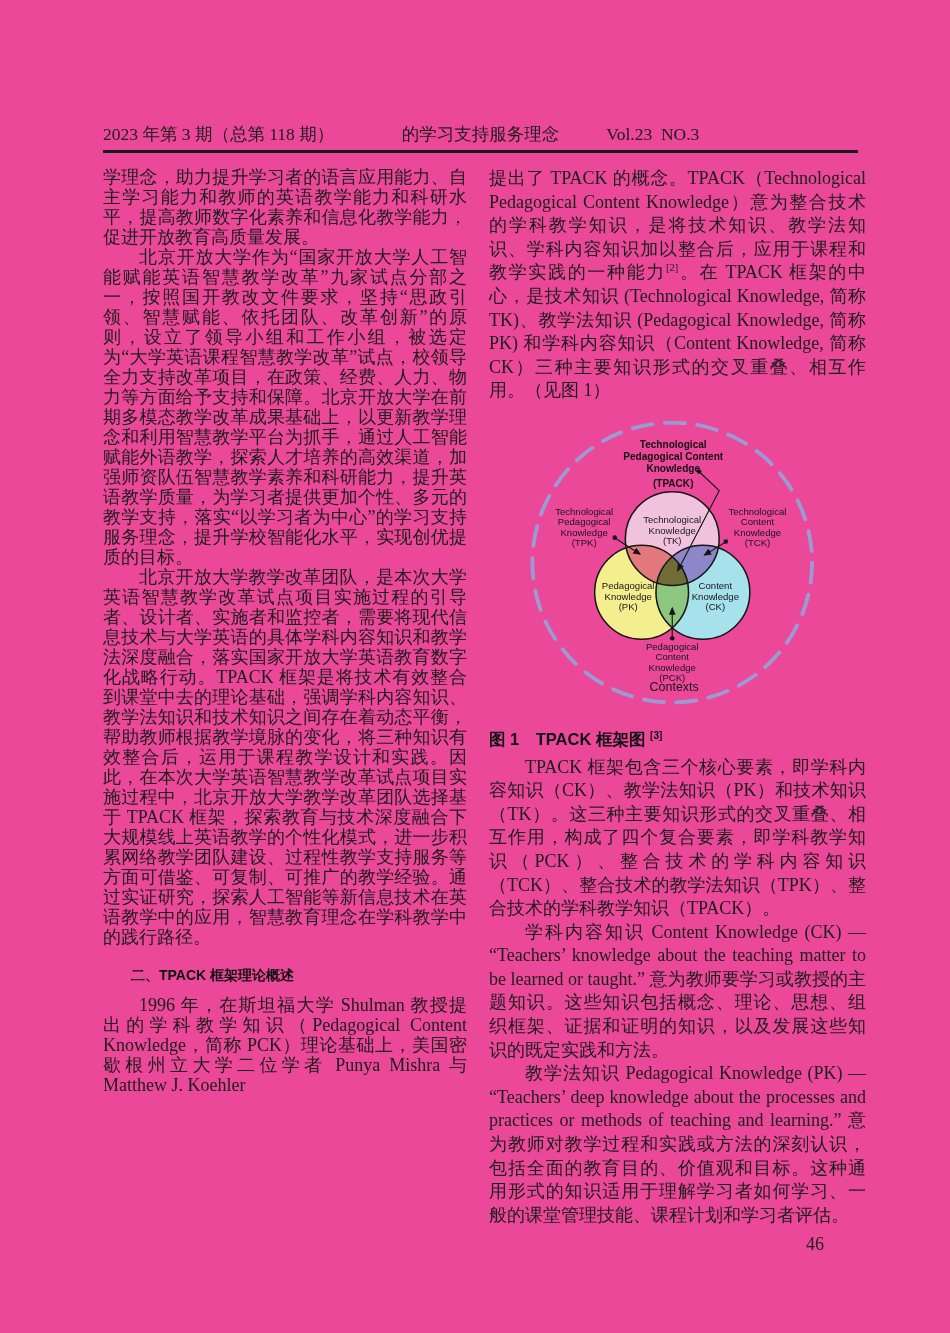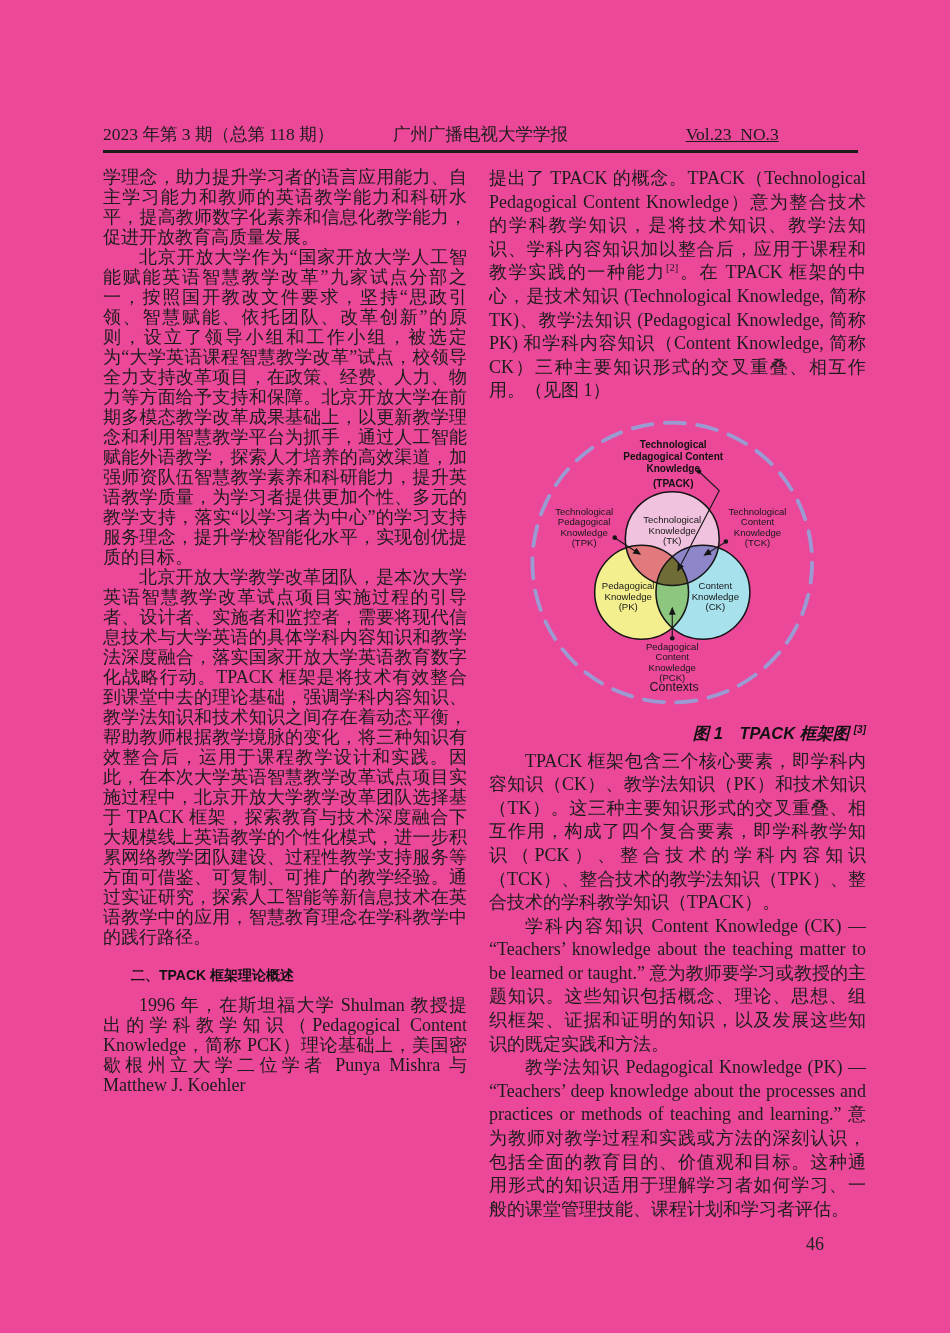--- a/index.html
+++ b/index.html
@@ -6,59 +6,59 @@
   .page{
     position:relative;width:950px;height:1333px;background:#ec4899;
     font-family:"Liberation Serif","DejaVu Serif",serif;color:#1c1c1c;
     overflow:hidden;
   }
   
   .hdr{position:absolute;top:122px;left:103px;width:755px;display:flex;
        align-items:baseline;font-size:17.5px;}
   .hdr .h-left{flex:1;text-align:left;}
   .hdr .h-center{flex:1;text-align:center;}
-  .hdr .h-right{flex:1;text-align:center;white-space:pre;text-decoration:underline;}
+  .hdr .h-right{flex:1;text-align:left;white-space:pre;}
   .hdr-rule{position:absolute;top:150px;left:103px;width:755px;height:3px;background:#1a1a1a;}
   
   .col{position:absolute;top:167px;text-align:justify;}
   .col p{margin:0;}
   .col-left{left:103px;width:364px;font-size:18px;line-height:20px;}
   .col-right{left:489px;width:377px;font-size:18px;line-height:23.6px;}
   .indent{text-indent:2em;}
   sup.cite{font-size:10.5px;line-height:0;vertical-align:super;}
   h2.section{
     font-family:"Liberation Sans","DejaVu Sans",sans-serif;
     font-size:14px;font-weight:bold;margin:18px 0 10px 0;text-indent:2em;
     text-align:left;color:#111;
   }
   
-  figure.tpack{margin:8px 0 4px 0;text-align:right;}
+  figure.tpack{margin:8px 0 4px 0;text-align:left;}
   figure.tpack svg{display:block;margin:0 auto;}
   figcaption{
     font-family:"Liberation Sans","DejaVu Sans",sans-serif;
-    font-size:16.5px;font-weight:bold;color:#111;margin-top:6px;text-indent:0;font-style:italic;
+    font-size:16.5px;font-weight:bold;color:#111;margin-top:12px;text-indent:0;
   }
   figcaption sup{font-size:10px;vertical-align:super;line-height:0;}
   .flab{font-family:"Liberation Sans","DejaVu Sans",sans-serif;font-size:10px;fill:#161616;}
   .flab-b{font-family:"Liberation Sans","DejaVu Sans",sans-serif;font-size:10.5px;font-weight:bold;fill:#111;}
   .fctx{font-family:"Liberation Sans","DejaVu Sans",sans-serif;font-size:13px;fill:#161616;}
   .venn-outline{fill:none;stroke:#161616;stroke-width:1.6;}
   .conn{stroke:#161616;stroke-width:1.2;fill:none;}
   .dot{fill:#161616;}
   
   .pagenum{position:absolute;top:1234px;left:806px;font-size:18px;color:#222;}
 </style>
 </head>
 <body>
 
 <div class="page">
 
   <div class="hdr">
     <span class="h-left">2023 年第 3 期（总第 118 期）</span>
-    <span class="h-center">广州广播电视大学学报</span>
+    <span class="h-center">的学习支持服务理念</span>
     <span class="h-right">Vol.23  NO.3</span>
   </div>
   <div class="hdr-rule"></div>
 
   <div class="col col-left">
     <p>学理念，助力提升学习者的语言应用能力、自主学习能力和教师的英语教学能力和科研水平，提高教师数字化素养和信息化教学能力，促进开放教育高质量发展。</p>
     <p class="indent">北京开放大学作为“国家开放大学人工智能赋能英语智慧教学改革”九家试点分部之一，按照国开教改文件要求，坚持“思政引领、智慧赋能、依托团队、改革创新”的原则，设立了领导小组和工作小组，被选定为“大学英语课程智慧教学改革”试点，校领导全力支持改革项目，在政策、经费、人力、物力等方面给予支持和保障。北京开放大学在前期多模态教学改革成果基础上，以更新教学理念和利用智慧教学平台为抓手，通过人工智能赋能外语教学，探索人才培养的高效渠道，加强师资队伍智慧教学素养和科研能力，提升英语教学质量，为学习者提供更加个性、多元的教学支持，落实“以学习者为中心”的学习支持服务理念，提升学校智能化水平，实现创优提质的目标。</p>
     <p class="indent">北京开放大学教学改革团队，是本次大学英语智慧教学改革试点项目实施过程的引导者、设计者、实施者和监控者，需要将现代信息技术与大学英语的具体学科内容知识和教学法深度融合，落实国家开放大学英语教育数字化战略行动。TPACK 框架是将技术有效整合到课堂中去的理论基础，强调学科内容知识、教学法知识和技术知识之间存在着动态平衡，帮助教师根据教学境脉的变化，将三种知识有效整合后，运用于课程教学设计和实践。因此，在本次大学英语智慧教学改革试点项目实施过程中，北京开放大学教学改革团队选择基于 TPACK 框架，探索教育与技术深度融合下大规模线上英语教学的个性化模式，进一步积累网络教学团队建设、过程性教学支持服务等方面可借鉴、可复制、可推广的教学经验。通过实证研究，探索人工智能等新信息技术在英语教学中的应用，智慧教育理念在学科教学中的践行路径。</p>
     <h2 class="section">二、TPACK 框架理论概述</h2>
     <p class="indent">1996 年，在斯坦福大学 Shulman 教授提出的学科教学知识（Pedagogical Content Knowledge，简称 PCK）理论基础上，美国密歇根州立大学二位学者 Punya Mishra 与 Matthew J. Koehler</p>

